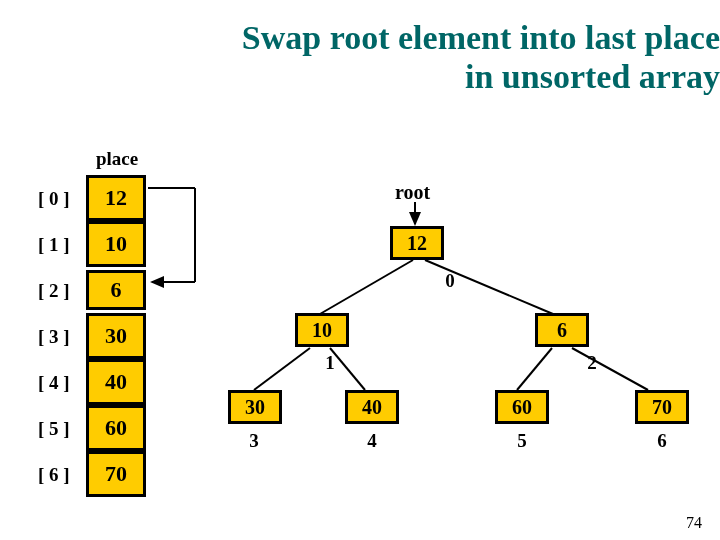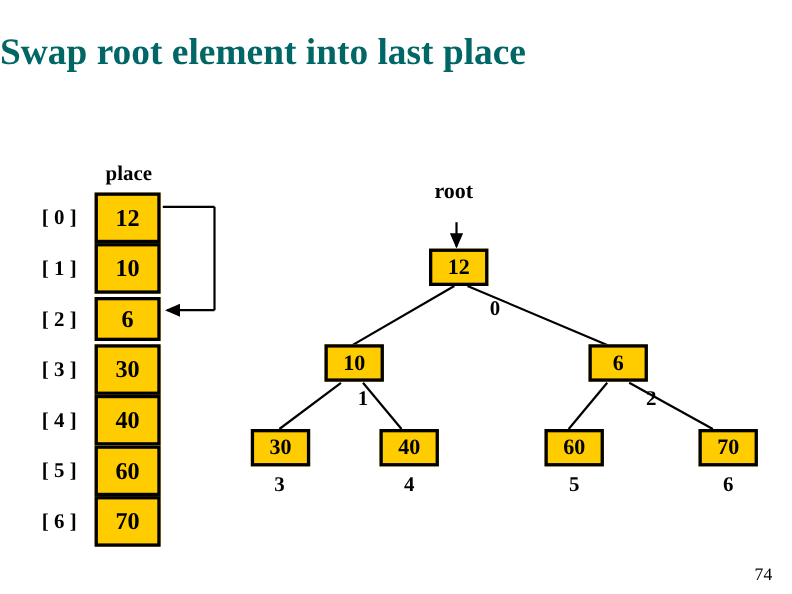--- a/index.html
+++ b/index.html
@@ -5,25 +5,25 @@
   * { box-sizing: border-box; margin: 0; padding: 0; }
   body {
     width: 720px;
     height: 540px;
     font-family: "Times New Roman", serif;
     background: #fff;
     position: relative;
     overflow: hidden;
   }
   .title {
-    text-align: left;
+    text-align: right;
     font-size: 34px;
     color: #006666;
     font-weight: bold;
-    padding-top: 28px;
+    padding-top: 18px;
     line-height: 1.15;
   }
   .values-label {
     position: absolute;
     top: 148px;
     left: 96px;
     font-weight: bold;
     font-size: 19px;
   }
   .array {
@@ -52,21 +52,21 @@
     justify-content: center;
     font-weight: bold;
     font-size: 22px;
     margin-top: -3px;
   }
   .cell.short {
     height: 40px;
   }
   .root-label {
     position: absolute;
-    top: 163px;
+    top: 181px;
     left: 395px;
     font-weight: bold;
     font-size: 20px;
   }
   .tree {
     position: absolute;
     top: 200px;
     left: 170px;
     width: 540px;
     height: 280px;
@@ -103,20 +103,21 @@
     width: 720px;
     height: 540px;
     pointer-events: none;
   }
 </style>
 </head>
 <body>
 
 <div class="title">
   <span>Swap root element into last place</span><br>
+  <span>in unsorted array</span>
 </div>
 
 <div class="values-label">place</div>
 
 <div class="array">
   <div class="array-row">
     <div class="idx-label">[ 0 ]</div>
     <div class="cell">12</div>
   </div>
   <div class="array-row">

